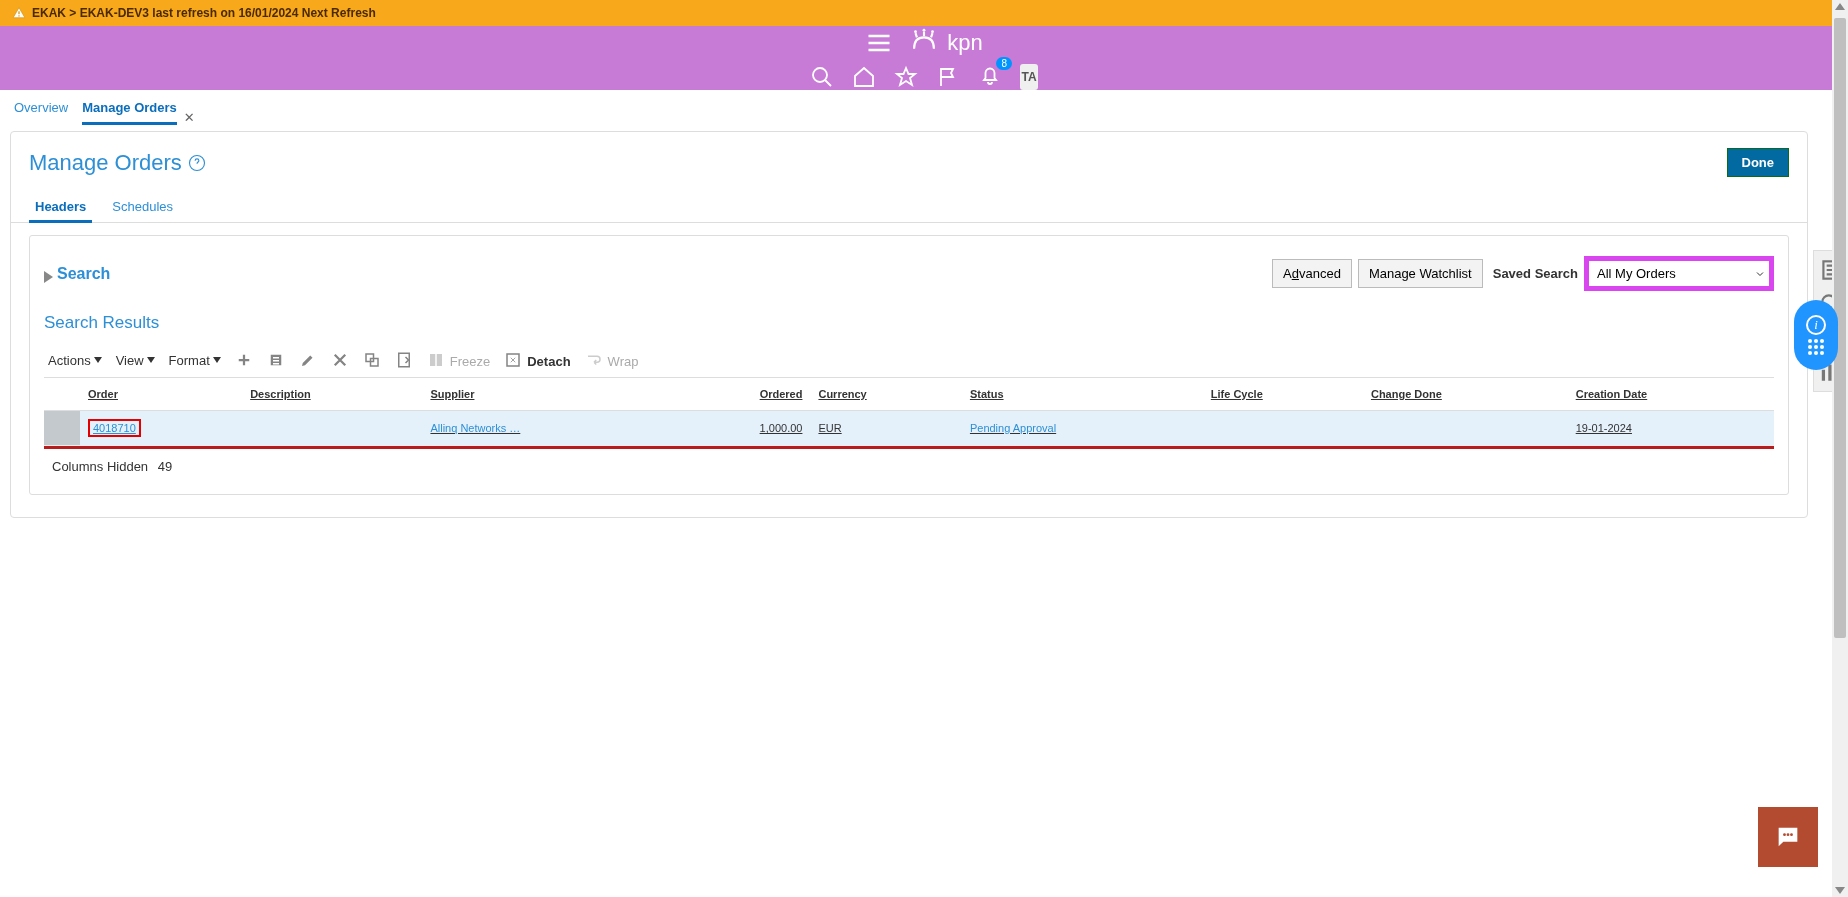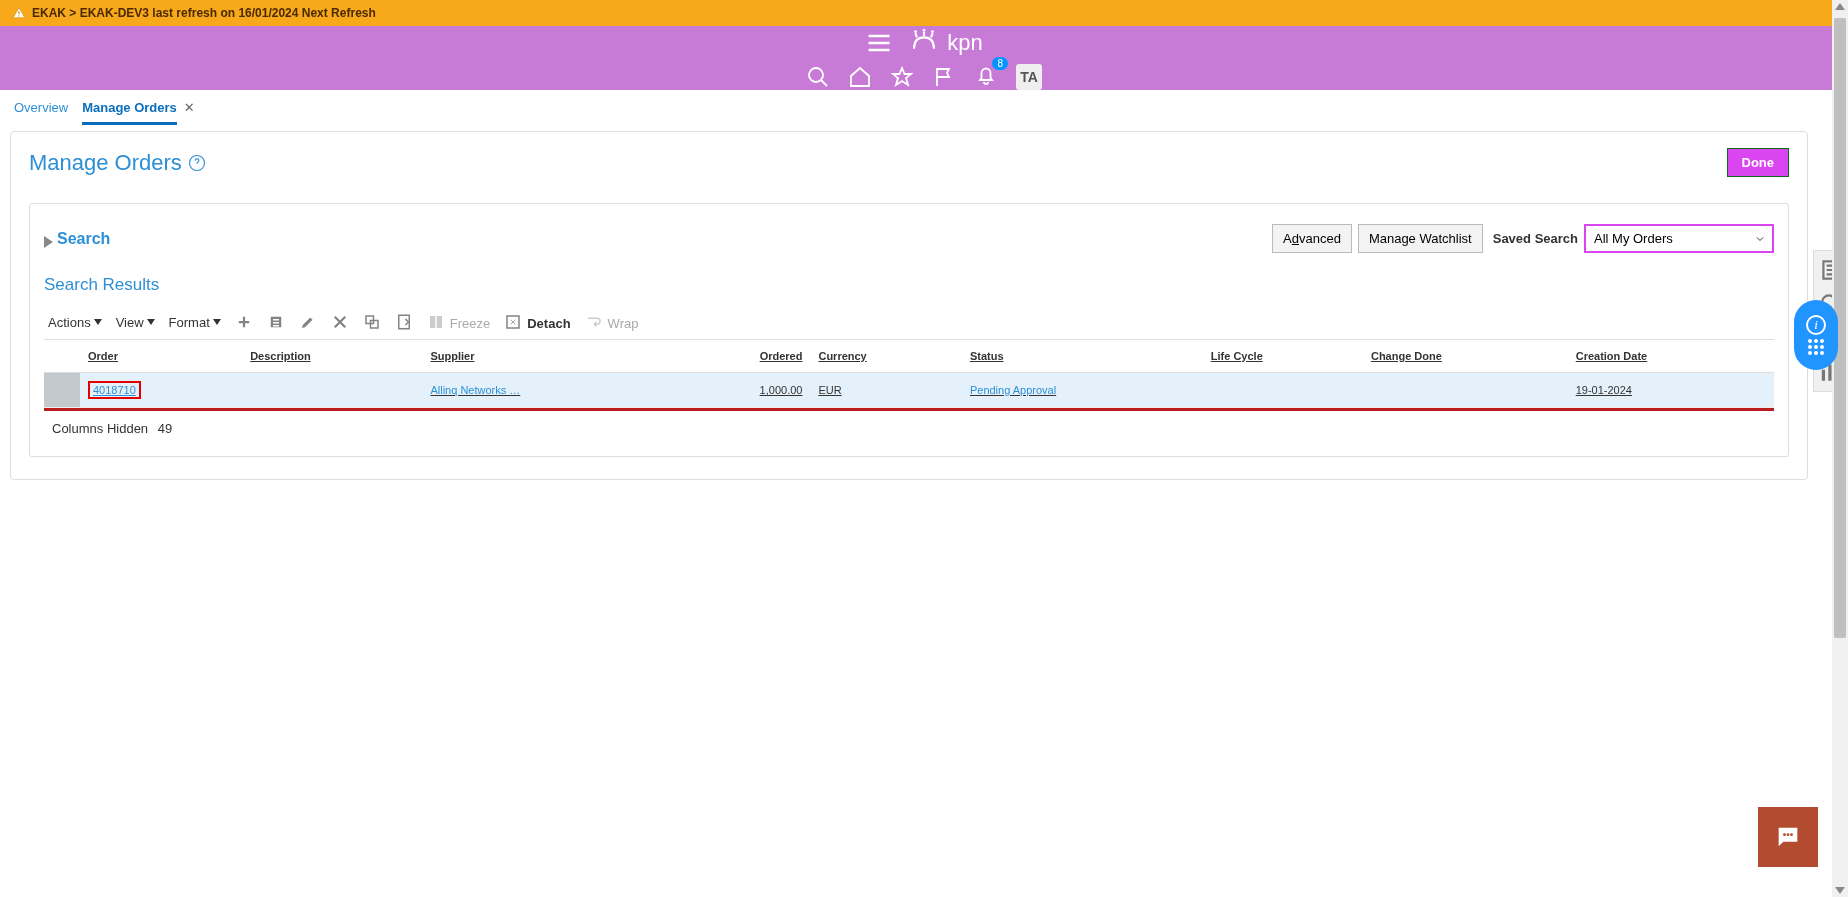--- a/index.html
+++ b/index.html
@@ -9,51 +9,51 @@
   .warning-bar .warn-icon { width:14px; height:14px; }
   
   .top-nav { background:#c77bd7; height:64px; display:flex; align-items:center; justify-content:space-between; padding:0 14px; color:#fff;flex-direction:column; }
   .top-nav-left { display:flex; align-items:center; gap:14px; }
   .hamburger-icon { width:28px; height:28px; cursor:pointer; fill:#fff; }
   .logo { display:flex; align-items:center; color:#fff; font-size:22px; gap:6px;}
   .top-nav-right { display:flex; align-items:center; gap:18px; }
   .nav-icon { width:24px; height:24px; fill:none; stroke:#fff; stroke-width:1.8; cursor:pointer; }
   .bell-wrap { position:relative; }
   .badge { position:absolute; top:-6px; right:-10px; background:#0094ff; color:#fff; border-radius:10px; font-size:10px; padding:1px 5px; }
-  .avatar-box { background:#efefef; color:#555; width:26px; height:26px; display:flex; align-items:center; justify-content:center; font-size:14px; font-weight:bold; border-radius:3px; cursor:pointer;}
-  
-  .breadcrumb-tabs { display:flex; align-items:flex-start; padding:10px 14px 0 14px; border-bottom:0; }
+  .avatar-box { background:#efefef; color:#555; width:18px; height:26px; display:flex; align-items:center; justify-content:center; font-size:12px; font-weight:bold; border-radius:3px; cursor:pointer;}
+  
+  .breadcrumb-tabs { display:flex; align-items:flex-end; padding:10px 14px 0 14px; border-bottom:0; }
   .breadcrumb-tabs a { color:#2d8fd6; text-decoration:none; font-size:13px; margin-right:14px; position:relative; padding-bottom:10px; }
   .breadcrumb-tabs a.active { color:#0a6ebd; font-weight:bold; }
   .breadcrumb-tabs a.active::after { content:""; position:absolute; left:0; right:0; bottom:0; height:3px; background:#0a6ebd; }
   .close-x { color:#666; margin-left:-7px; margin-right:14px; cursor:pointer;}
   
   .content-box { border:1px solid #ddd; margin:6px 40px 12px 10px; border-radius:4px; padding:16px 0 22px 0; background:#fff; position:relative; }
   
   .page-title-row { display:flex; justify-content:space-between; align-items:center; padding:0 18px 14px 18px; }
   .page-title { color:#2d8fd6; font-size:22px; font-weight:normal; display:flex; align-items:center; gap:6px;}
   .help-icon { width:18px; height:18px; stroke:#2d8fd6; fill:none; stroke-width:1.5; }
-  .done-btn { background:#d946ef; color:#fff; border:1px solid #0c6b1a; padding:6px 14px; font-weight:bold; cursor:pointer; font-size:13px; }
+  .done-btn { background:#0369a1; color:#fff; border:1px solid #0c6b1a; padding:6px 14px; font-weight:bold; cursor:pointer; font-size:13px; }
   
   .sub-tabs { display:flex; gap:14px; padding:0 18px; border-bottom:1px solid #ddd; }
   .sub-tabs a { color:#2d8fd6; text-decoration:none; font-size:13px; padding:8px 6px; position:relative; }
   .sub-tabs a.active { color:#0a6ebd; font-weight:bold; }
   .sub-tabs a.active::after { content:""; position:absolute; left:0; right:0; bottom:-1px; height:3px; background:#0a6ebd; }
   
   .inner-panel { border:1px solid #ddd; margin:12px 18px 0 18px; border-radius:3px; padding:20px 14px; }
   
   .search-row { display:flex; justify-content:space-between; align-items:center; margin-bottom:22px;}
   .search-toggle { display:flex; align-items:flex-end; color:#2d8fd6; font-size:16px; font-weight:bold; gap:4px; cursor:pointer;}
   .search-toggle .tri { width:0; height:0; border-top:6px solid transparent; border-bottom:6px solid transparent; border-left:9px solid #888; }
   
   .search-controls { display:flex; align-items:center; gap:6px; }
   .btn-outline { border:1px solid #bbb; background:#f3f3f3; padding:6px 10px; font-size:13px; cursor:pointer; }
   .btn-outline u { text-decoration:underline; }
   .saved-search-lbl { font-size:13px; font-weight:bold; margin-left:4px;}
-  .saved-search-select { border:2px solid #d946ef; padding:5px 8px; font-size:13px; width:190px; background:#fff; appearance:none; }
+  .saved-search-select { border:5px solid #d946ef; padding:5px 8px; font-size:13px; width:190px; background:#fff; appearance:none; }
   .select-wrap { position:relative; }
   .select-caret { position:absolute; right:8px; top:50%; transform:translateY(-50%); pointer-events:none; }
   
   .search-results-title { color:#2d8fd6; font-size:17px; margin-bottom:18px; }
   
   .toolbar { display:flex; align-items:center; gap:14px; border-bottom:1px solid #ddd; padding:0 4px 8px 4px; color:#333; flex-wrap:wrap;}
   .toolbar .menu-item { font-size:13px; display:flex; align-items:center; gap:3px; cursor:pointer;}
   .toolbar .caret-down { width:0;height:0;border-left:4px solid transparent;border-right:4px solid transparent;border-top:6px solid #333;}
   .tb-icon { width:18px; height:18px; fill:#848484; cursor:pointer;}
   .tb-text { font-size:13px; color:#333; font-weight:bold;}
@@ -155,20 +155,24 @@
     <h1 class="page-title">
       <span>Manage Orders</span>
       <svg class="help-icon" viewBox="0 0 24 24">
           <circle cx="12" cy="12" r="10"></circle>
           <path d="M9.5 9a2.5 2.5 0 115 0c0 1.5-2.5 2-2.5 4M12 17h.01"></path>
         </svg>
     </h1>
     <button class="done-btn">Done</button>
   </div>
 
+  <div class="sub-tabs">
+    <a href="#" class="active">Headers</a>
+    <a href="#">Schedules</a>
+  </div>
 
   <div class="inner-panel">
     <div class="search-row">
       <div class="search-toggle">
         <span class="tri"></span>
         <span>Search</span>
       </div>
       <div class="search-controls">
         <button class="btn-outline"><span>A</span><u>d</u><span>vanced</span></button>
         <button class="btn-outline">Manage Watchlist</button>

